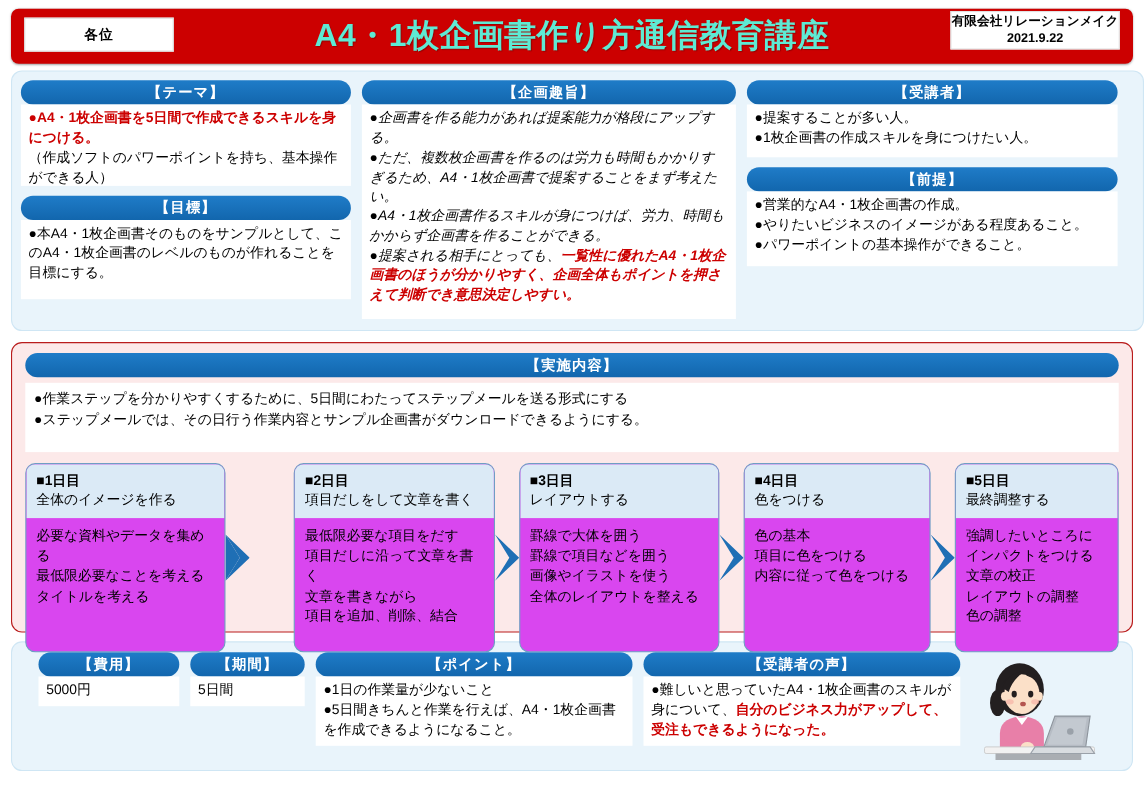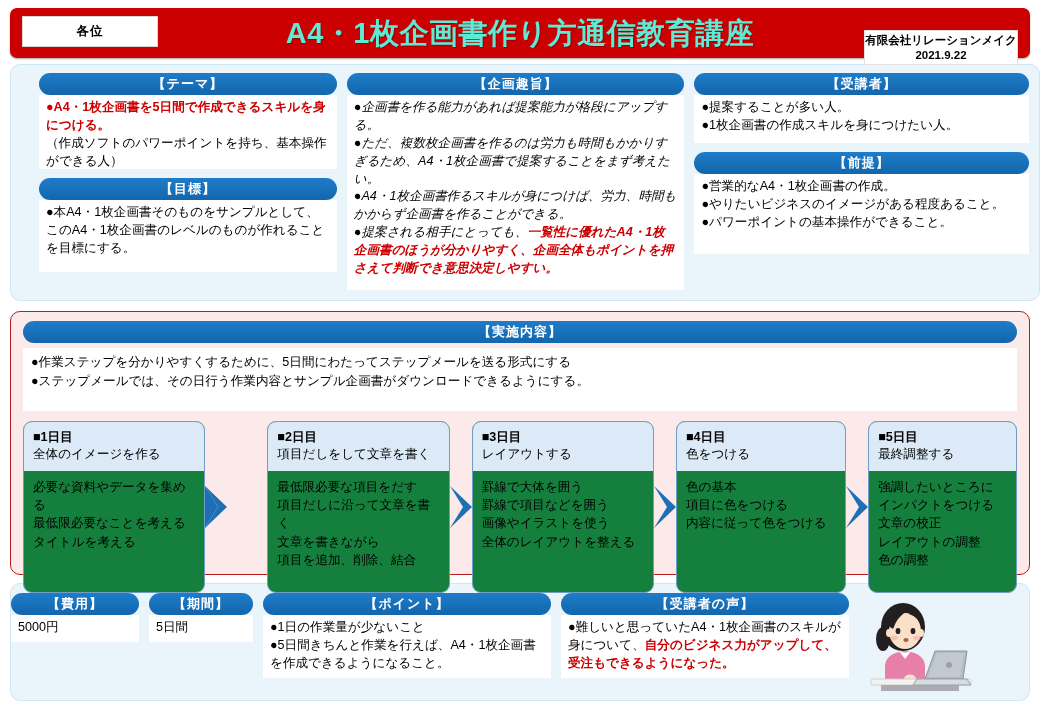--- a/index.html
+++ b/index.html
@@ -57,21 +57,21 @@
     font-size: 29px;
     font-weight: bold;
     color: #5eead4;
     letter-spacing: 0.5px;
     line-height: 1;
     text-shadow: 1px 1px 1px rgba(0,0,0,0.25);
   }
   .header-company {
     position: absolute;
     right: 12px;
-    top: 22px;
+    top: 2px;
     width: 152px;
     height: 33px;
     background: #ffffff;
     border: 1px solid #e2e2e2;
     display: flex;
     flex-direction: column;
     align-items: center;
     justify-content: center;
     line-height: 1.25;
   }
@@ -111,21 +111,21 @@
     padding: 4px 7px 5px 7px;
     font-size: 12.6px;
     line-height: 1.42;
   }
 
   .red { color: #cc0000; font-weight: bold; }
 
   
   .top-area {
     margin: 6px 0 0 10px;
-    padding: 8px 10px 10px 28px;
+    padding: 8px 10px 10px 8px;
     display: flex;
     gap: 10px;
     height: 237px;
     box-sizing: border-box;
   }
   .col { display: flex; flex-direction: column; }
   .col-1 { width: 300px; }
   .col-2 { width: 340px; }
   .col-3 { width: 337px; }
 
@@ -148,21 +148,21 @@
   }
 
   .steps {
     margin-top: 10px;
     display: flex;
     align-items: stretch;
     height: 172px;
   }
   .step {
     position: relative;
-    background: #15803d;
+    background: #d946ef;
     border: 1px solid #6f9ec4;
     border-radius: 9px;
     box-sizing: border-box;
     padding: 0;
     overflow: hidden;
   }
   .step-1 { width: 196px; }
   .step-2 { width: 196px; margin-left: 40px; }
   .step-3 { width: 196px; }
   .step-4 { width: 183px; }
@@ -186,21 +186,21 @@
     flex: 0 0 22px;
     align-self: center;
     height: 74px;
     position: relative;
   }
   .arrow svg { display: block; }
 
   
   .bot-area {
     margin: 8px 10px 0 10px;
-    padding: 9px 12px 12px 0;
+    padding: 9px 12px 12px 24px;
     box-sizing: border-box;
     height: 118px;
     display: flex;
     gap: 10px;
     align-items: flex-start;
   }
   .bot-col { display: flex; flex-direction: column; }
   .bot-cost { width: 128px; }
   .bot-term { width: 104px; }
   .bot-point { width: 288px; }
@@ -254,21 +254,21 @@
     </div>
 
     <div class="col col-3">
       <div class="bar">【受講者】</div>
       <div class="box" style="height:48px;">
         <div>●提案することが多い人。</div>
         <div>●1枚企画書の作成スキルを身につけたい人。</div>
       </div>
       <div class="gap"></div>
       <div class="bar">【前提】</div>
-      <div class="box" style="height:80px;">
+      <div class="box" style="height:68px;">
         <div>●営業的なA4・1枚企画書の作成。</div>
         <div>●やりたいビジネスのイメージがある程度あること。</div>
         <div>●パワーポイントの基本操作ができること。</div>
       </div>
     </div>
 
   </div>
 
   <div class="mid-area panel panel-pink">
     <div class="bar">【実施内容】</div>

